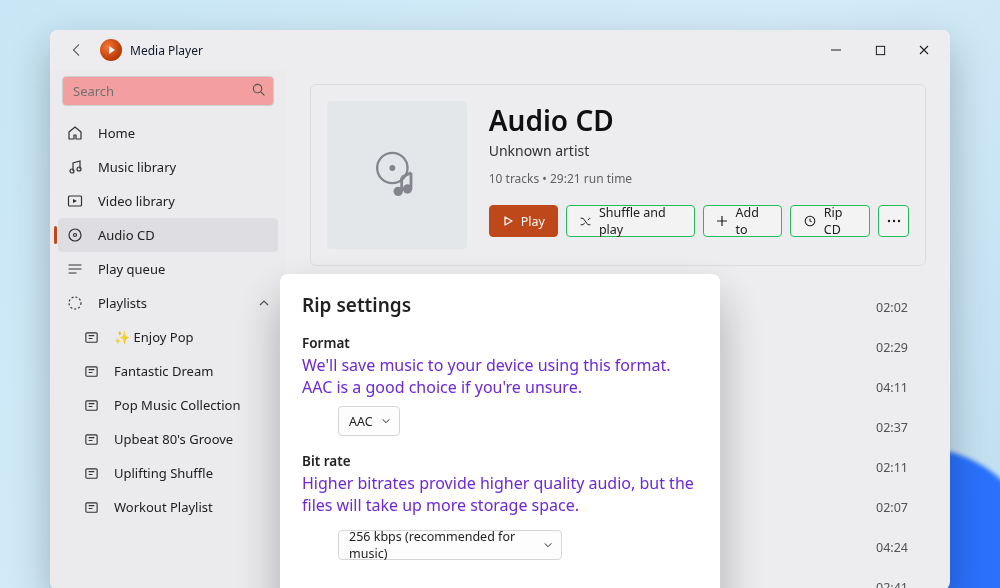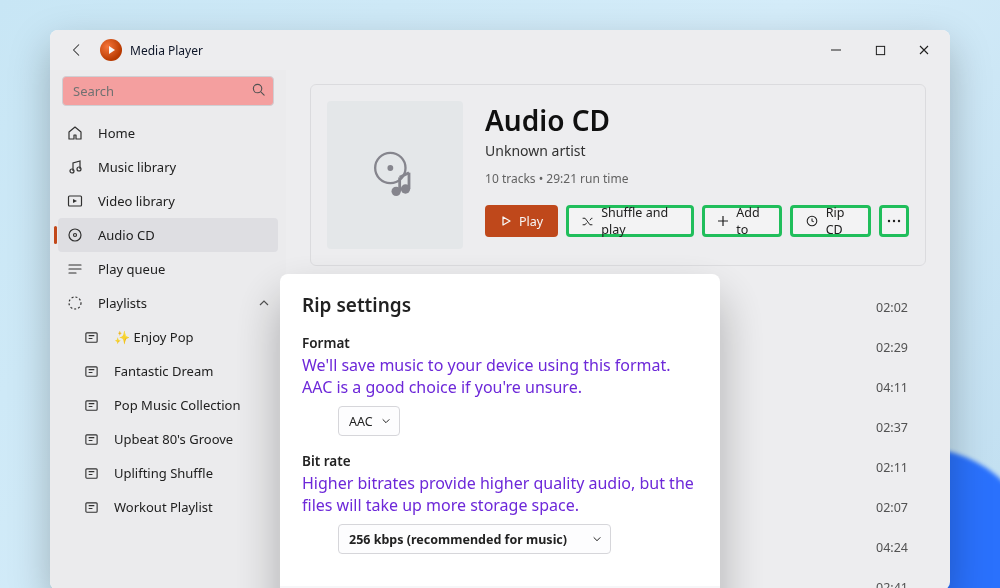--- a/index.html
+++ b/index.html
@@ -182,21 +182,21 @@
   }
   .album-actions {
     display: flex;
     gap: 8px;
     align-items: center;
   }
   .btn {
     height: 32px;
     padding: 0 12px;
     border-radius: 4px;
-    border: 3px solid #22c55e;
+    border: 1px solid #22c55e;
     background: #fbfbfc;
     font-size: 12.5px;
     color: #222;
     display: inline-flex;
     align-items: center;
     gap: 7px;
   }
   .btn.primary {
     background: #c64b1c;
     border-color: #c64b1c;
@@ -583,21 +583,21 @@
           <span>AAC</span>
           <span>
               <svg width="10" height="10" viewBox="0 0 12 12">
                 <path d="M2 4l4 4 4-4" stroke="currentColor" stroke-width="1.2" fill="none"></path>
               </svg>
             </span>
         </div>
 
         <div class="field-label">Bit rate</div>
         <div class="field-desc">Higher bitrates provide higher quality audio, but the files will take up more storage space.</div>
-        <div class="select" style="width:273px;font-weight:bold;">
+        <div class="select" style="width:224px;">
           <span style="flex:1">256 kbps (recommended for music)</span>
           <span>
               <svg width="10" height="10" viewBox="0 0 12 12">
                 <path d="M2 4l4 4 4-4" stroke="currentColor" stroke-width="1.2" fill="none"></path>
               </svg>
             </span>
         </div>
       </div>
       <div class="dialog-actions">
         <div class="dbtn primary"></div>

